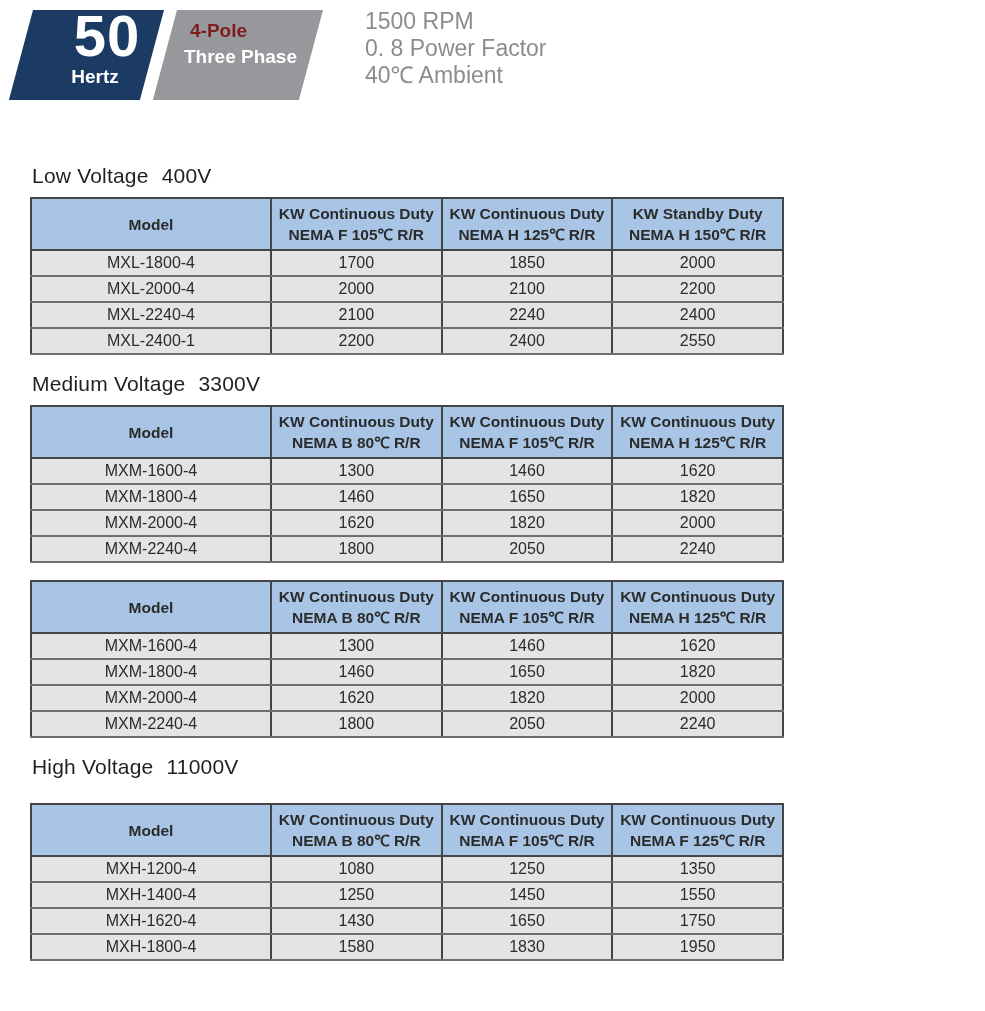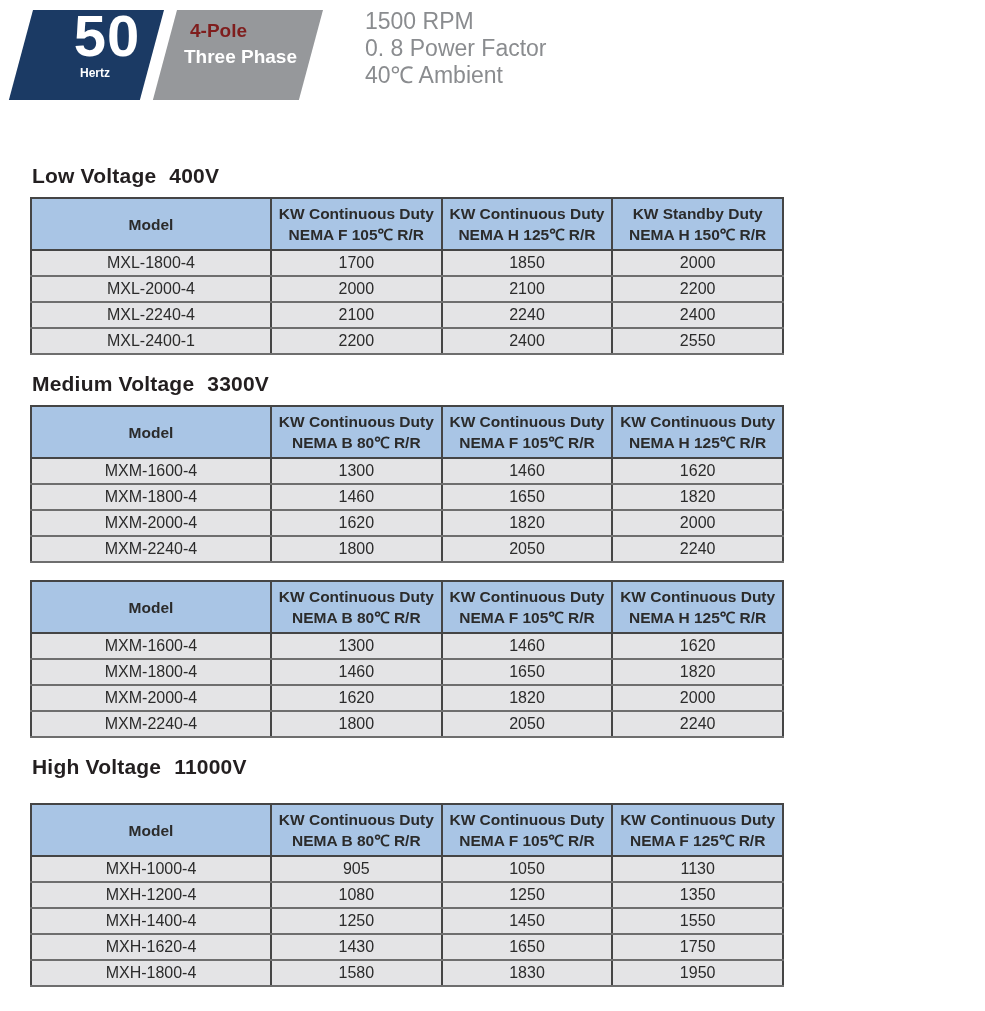--- a/index.html
+++ b/index.html
@@ -27,32 +27,32 @@
   .banner{position:relative;height:100px;}
   .shape{position:absolute;top:10px;height:90px;transform:skewX(-15deg);transform-origin:0 0;}
   .shape-navy{left:33px;width:131px;background:var(--navy);}
   .shape-gray{left:177px;width:146px;background:var(--banner-gray);}
   .hz-value{
     position:absolute;left:65px;top:2px;width:84px;text-align:center;
     font-size:58px;font-weight:bold;color:#ffffff;letter-spacing:1px;
   }
   .hz-label{
     position:absolute;left:57px;top:66px;width:76px;text-align:center;
-    font-size:12px;font-weight:bold;color:#ffffff;
+    font-size:19px;font-weight:bold;color:#ffffff;
   }
   .pole-line{position:absolute;left:190px;top:20px;font-size:19px;font-weight:bold;color:#7f1d1d;}
   .phase-line{position:absolute;left:184px;top:46px;font-size:19px;font-weight:bold;color:#ffffff;}
   .specs{position:absolute;left:365px;top:8px;font-size:23px;line-height:27px;color:var(--spec-text);}
 
   
   #sections-root{margin:64px 0 0 30px;width:926px;}
   .spec-section{margin-bottom:17px;}
   .spec-section.extra-gap .section-title{margin-bottom:24px;}
   .section-title{
-    margin:0 0 9px 2px;font-size:21px;font-weight:bold;color:var(--title-text);
+    margin:0 0 9px 2px;font-size:21px;font-weight:normal;color:var(--title-text);
     letter-spacing:0.2px;
   }
   .section-title .voltage{margin-left:13px;}
 
   table{
     width:754px;border-collapse:collapse;table-layout:fixed;
     border:2px solid var(--border-dark);
   }
   col.model-col{width:240px;}
   th{
@@ -280,26 +280,20 @@
               <span class="hdr-line2">NEMA F  105℃ R/R</span>
             </th>
             <th>
               <span class="hdr-line1">KW Continuous Duty</span>
               <span class="hdr-line2">NEMA F 125℃ R/R</span>
             </th>
           </tr>
         </thead>
         <tbody>
           <tr>
-            <td>MXH-1000-4</td>
-            <td>905</td>
-            <td>1050</td>
-            <td>1130</td>
-          </tr>
-          <tr>
             <td>MXH-1200-4</td>
             <td>1080</td>
             <td>1250</td>
             <td>1350</td>
           </tr>
           <tr>
             <td>MXH-1400-4</td>
             <td>1250</td>
             <td>1450</td>
             <td>1550</td>

